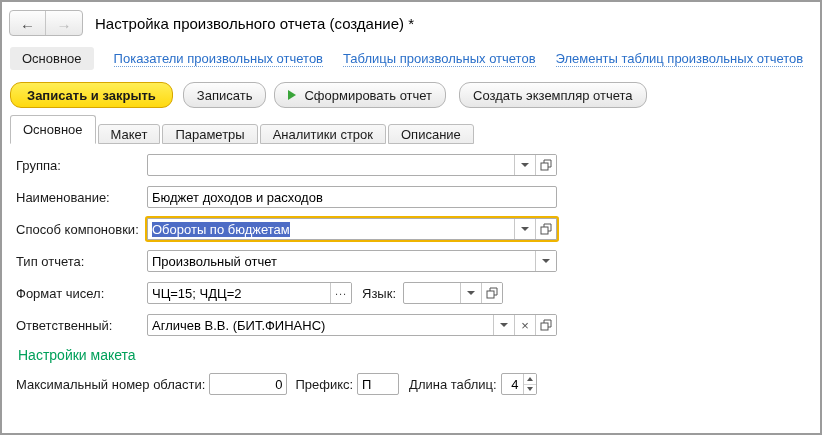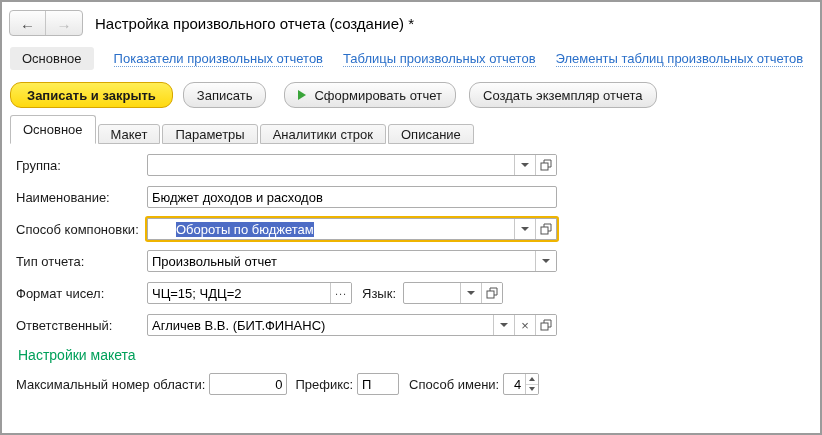--- a/index.html
+++ b/index.html
@@ -23,21 +23,21 @@
   .navlink { color:#2a6fc9; border-bottom:1px dotted #6f9fd8; margin-left:20px;
              padding-bottom:0px; cursor:pointer; white-space:nowrap; }
   
   .cmdbar { display:flex; align-items:center; margin-top:12px; padding-left:8px; }
   .btn { height:26px; display:flex; align-items:center; padding:0 13px;
          border:1px solid #b5b5b5; border-radius:11px; cursor:pointer;
          background:linear-gradient(#fdfdfd,#e7e7e7); color:#1a1a1a; white-space:nowrap; }
   .btn + .btn { margin-left:10px; }
   .btn.primary { background:linear-gradient(#ffee55,#ffd90f); border-color:#d7a600;
                  font-weight:bold; padding:0 16px; }
-  .btn.generate { margin-left:18px; }
+  .btn.generate { margin-left:8px; }
   .btn.instance { margin-left:13px; }
   .play { width:0; height:0; border-left:8px solid #3aa53a;
           border-top:5px solid transparent; border-bottom:5px solid transparent;
           margin-right:8px; }
   
   .tabstrip { display:flex; align-items:flex-end; margin-top:7px; padding-left:8px; height:29px; }
   .tab { padding:5px 12px 5px 12px; border:1px solid #bdbdbd; border-radius:3px 3px 0 0;
          background:linear-gradient(#f8f8f8,#ededed); margin-right:2px; cursor:pointer;
          height:20px; display:flex; align-items:center; }
   .tab.active { background:#fff; border-bottom:1px solid #fff; height:29px; position:relative; z-index:2; }
@@ -52,21 +52,21 @@
   .ftext { flex:1; border:0; outline:none; font:13px "Liberation Sans","DejaVu Sans",sans-serif;
            padding:0 4px; color:#000; background:transparent; min-width:0; }
   .ftext-div { flex:1; display:flex; align-items:center; padding:0 4px; overflow:hidden; }
   .sel { background:#4d6cc5; color:#fff; white-space:nowrap; }
   .fbtn { width:21px; flex:none; display:flex; align-items:center; justify-content:center;
           border-left:1px solid #c8c8c8; background:#fff; cursor:pointer; color:#555; }
   .caret { width:0; height:0; border-left:4px solid transparent; border-right:4px solid transparent;
            border-top:4px solid #555; }
   .xglyph { font-size:13px; color:#555; line-height:1; }
   .dots { font-size:11px; color:#444; letter-spacing:1px; line-height:1; padding-bottom:4px; }
-  .focuswrap { box-shadow:0 0 0 2px #efb400; border-radius:1px;padding-left:24px; }
+  .focuswrap { box-shadow:0 0 0 2px #efb400; border-radius:1px; }
   .num { text-align:right; }
   
   .spin { display:flex; width:36px; height:22px; border:1px solid #adadad; border-radius:2px; overflow:hidden; }
   .spin input { width:21px; }
   .spincol { width:13px; display:flex; flex-direction:column; border-left:1px solid #c8c8c8; }
   .spinbtn { flex:1; display:flex; align-items:center; justify-content:center; cursor:pointer; background:#fff; }
   .spinbtn.up { border-bottom:1px solid #d5d5d5; }
   .tri-up { width:0; height:0; border-left:3px solid transparent; border-right:3px solid transparent;
             border-bottom:4px solid #555; }
   .tri-dn { width:0; height:0; border-left:3px solid transparent; border-right:3px solid transparent;
@@ -223,21 +223,21 @@
 
     <div class="row">
       <span class="lbl-inline">Максимальный номер области:</span>
       <div class="fgroup w78 gap4">
         <input class="ftext num" value="0" style="">
       </div>
       <span class="lbl-inline gap8">Префикс:</span>
       <div class="fgroup w42 gap4">
         <input class="ftext" value="П" style="">
       </div>
-      <span class="lbl-inline gap10">Способ имени:</span>
+      <span class="lbl-inline gap10">Длина таблиц:</span>
       <div class="spin gap4">
         <input class="ftext num" value="4" style="">
         <div class="spincol">
           <div class="spinbtn up">
             <span class="tri-up"></span>
           </div>
           <div class="spinbtn">
             <span class="tri-dn"></span>
           </div>
         </div>

